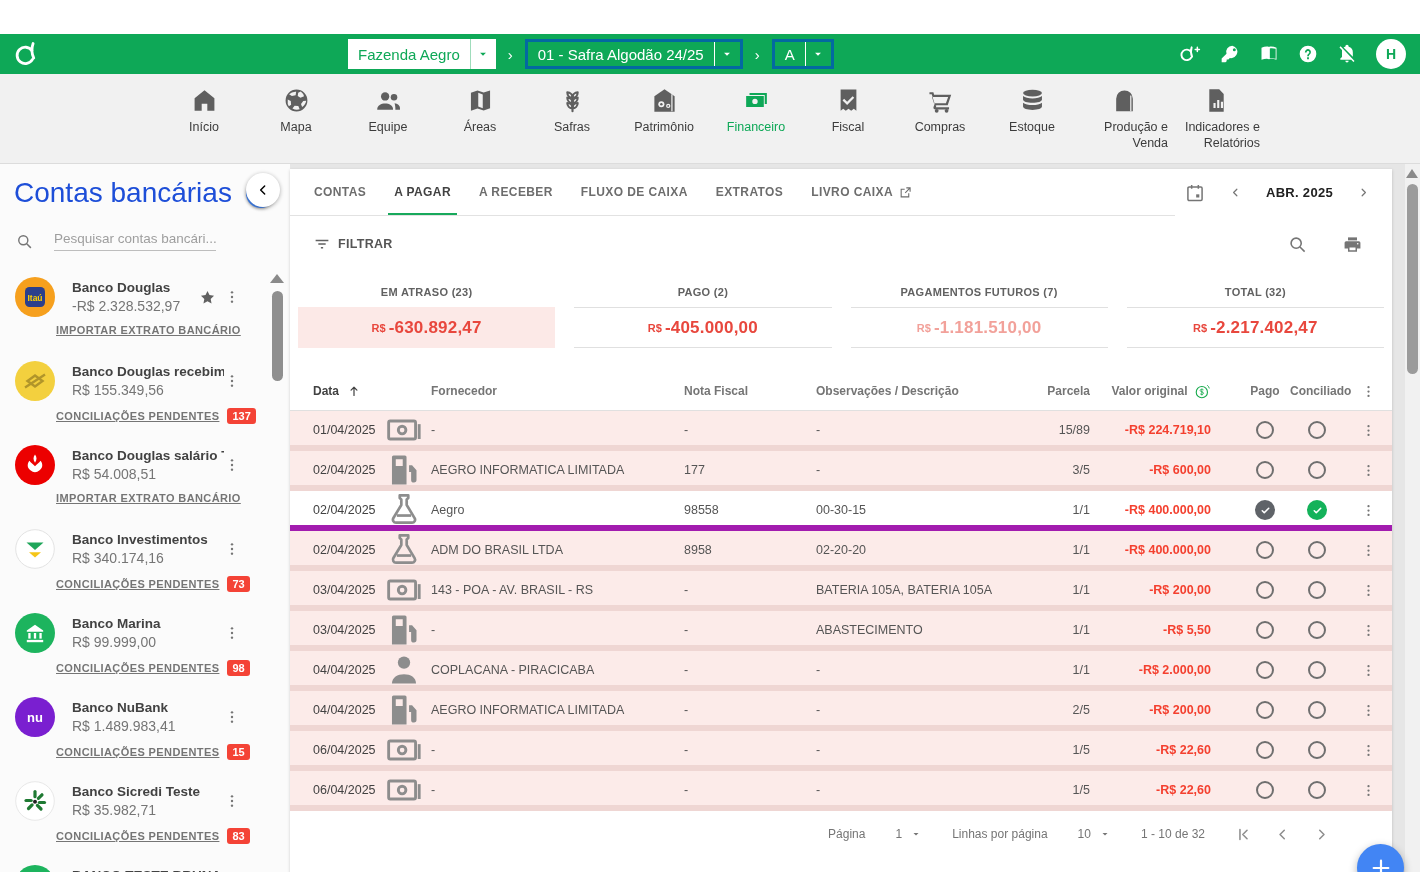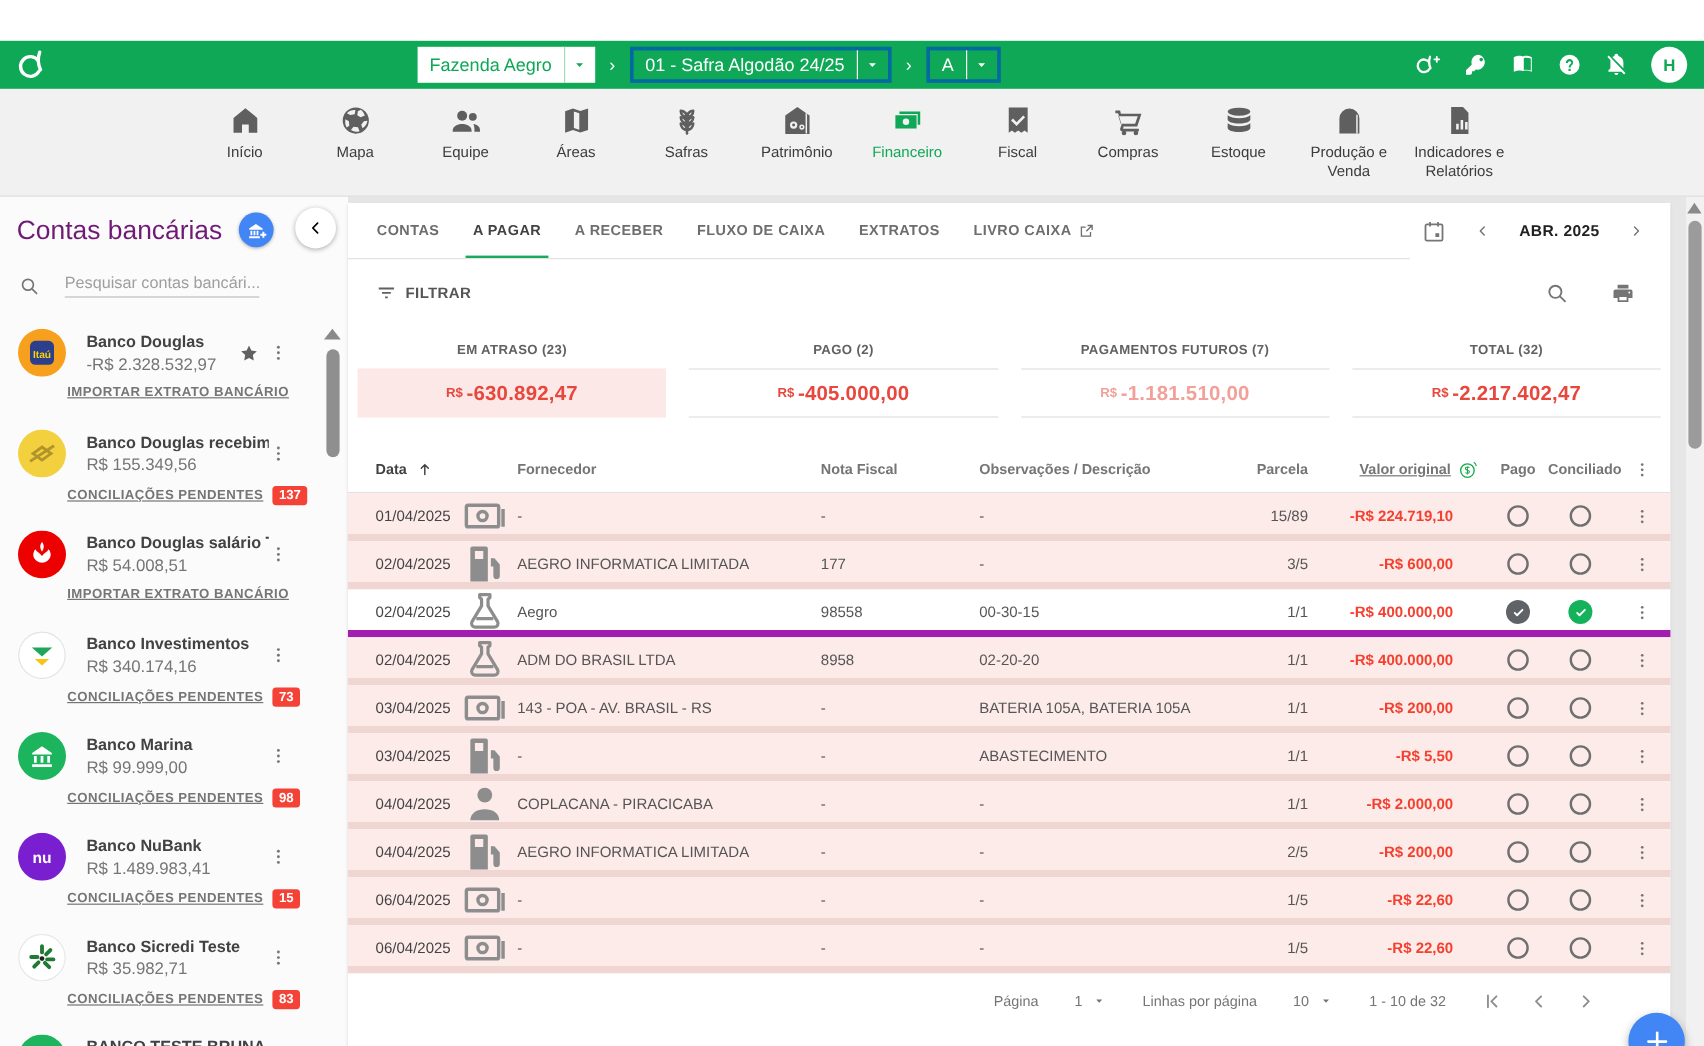--- a/index.html
+++ b/index.html
@@ -24,30 +24,30 @@
   .tb-ic { width:20px; height:20px; color:#fff; cursor:pointer; }
   .tb-ic.wide{ width:24px; }
   .avatar { width:30px; height:30px; border-radius:50%; background:#fff; color:#0EA857;
     font-weight:bold; font-size:14px; display:flex; align-items:center; justify-content:center; cursor:pointer; }
 
   
   .mainnav { height:90px; background:#f1f1f1; border-bottom:1px solid #dcdcdc;
     display:flex; justify-content:center; align-items:flex-start; padding-top:13px; gap:4px; }
   .nav-item { width:88px; display:flex; flex-direction:column; align-items:center; cursor:pointer; color:#5f5f5f; }
   .nav-item .nav-icon { width:27px; height:27px; margin-bottom:6px; }
-  .nav-item .nav-label { font-size:12.5px; color:#3c3c3c; text-align:center; line-height:1.25; }
+  .nav-item .nav-label { font-size:12.5px; color:#3c3c3c; text-align:right; line-height:1.25; }
   .nav-item.active { color:#0EA857; }
   .nav-item.active .nav-label { color:#0EA857; }
 
   .body { display:flex; height:741px; background:#e6e6e6; position:relative; }
 
   
   .sidebar { width:290px; background:#fbfbfb; position:relative; overflow:hidden; flex:none; }
   .sb-head { display:flex; align-items:center; padding:13px 0 0 14px; }
-  .sb-title { font-size:22px; color:#701a75; }
+  .sb-title { font-size:28px; color:#1d4ed8; }
   .add-bank-btn { width:29px; height:29px; border-radius:50%; border:none; background:#4285f4; margin-left:14px;
     display:flex; align-items:center; justify-content:center; cursor:pointer; box-shadow:0 1px 3px rgba(0,0,0,.3); }
   .add-bank-btn .i { width:18px; height:18px; }
   .collapse-btn { position:absolute; left:246px; top:9px; width:34px; height:34px; border-radius:50%;
     background:#fff; border:none; box-shadow:0 1px 4px rgba(0,0,0,.32); cursor:pointer; z-index:5;
     display:flex; align-items:center; justify-content:center; }
   .collapse-btn .i { width:16px; height:16px; }
   .sb-search { display:flex; align-items:center; margin:22px 14px 0 16px; }
   .sb-search .i { width:17px; height:17px; color:#757575; flex:none; }
   .sb-search input { border:none; outline:none; background:transparent; border-bottom:1px solid #bdbdbd;
@@ -108,21 +108,21 @@
   .sum-paid .sum-box, .sum-total .sum-box { border-top:1px solid #e0e0e0; border-bottom:1px solid #e0e0e0; color:#e8473d; }
   .sum-future .sum-box { border-top:1px solid #e0e0e0; border-bottom:1px solid #e0e0e0; color:#f2a19a; }
 
   .tgrid { display:grid; grid-template-columns:72px 38px 253px 132px 230px 52px 150px 50px 54px 48px;
     align-items:center; padding-left:23px; }
   .thead { height:39px; border-bottom:1px solid #e0e0e0; font-size:12px; font-weight:bold; color:#757575; }
   .th-date { color:#424242; display:flex; align-items:center; gap:8px; cursor:pointer; }
   .th-date .i { width:14px; height:14px; color:#424242; }
   .th-pad { padding-left:8px; }
   .th-right { text-align:right; }
-  .th-value { display:flex; align-items:center; justify-content:flex-end; gap:6px; padding-right:8px;text-decoration:underline; }
+  .th-value { display:flex; align-items:center; justify-content:center; gap:6px; padding-right:8px; }
   .coin-ic { width:17px; height:17px; }
   .th-center { text-align:center; }
   .th-menu { display:flex; justify-content:center; }
   .th-menu .i, .kebab { width:15px; height:15px; color:#757575; cursor:pointer; }
 
   .trow { height:40px; border-bottom:6px solid #a21caf; font-size:12.5px; color:#424242; }
   .trow.pink { background:#fcebe9; border-bottom-color:#efd6d3; }
   .c-date { white-space:nowrap; }
   .c-typeicon { width:17px; height:17px; color:#8d8d8d; }
   .c-supplier, .c-invoice, .c-desc { padding-left:8px; color:#555; white-space:nowrap; overflow:hidden; }

